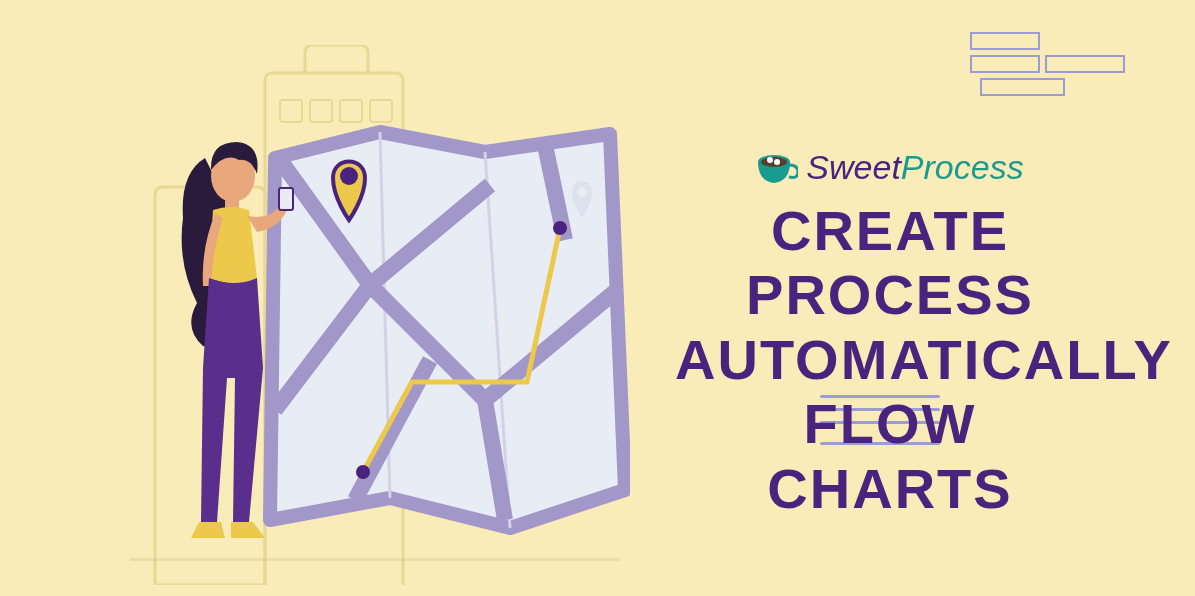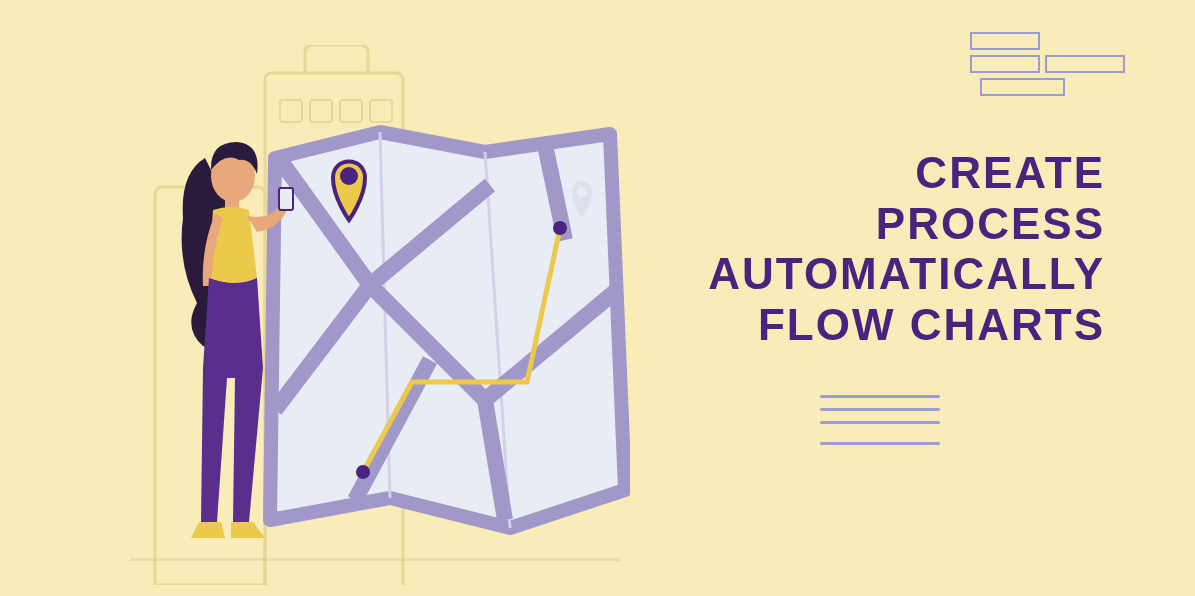--- a/index.html
+++ b/index.html
@@ -112,26 +112,25 @@
     }
     .logo-sweet { color: #4a237e; font-style: italic; }
     .logo-process { color: #1a9b8f; font-style: italic; }
     .cup-icon {
       width: 42px;
       height: 34px;
       display: inline-block;
     }
     .headline {
       color: #4a237e;
-      font-size: 44px;
+      font-size: 56px;
       font-weight: 900;
       letter-spacing: 2px;
       line-height: 1.15;
       font-family: Arial, Helvetica, sans-serif;
-      text-align: right;
     }
   </style>
 </head>
 <body>
 
 <div class="canvas">
 
   <div class="deco-rects">
     <div class="deco-rect dr1"></div>
     <div class="deco-rect dr2"></div>
@@ -207,20 +206,35 @@
 
     <path d="M 40 86 Q 26 120 28 158 L 36 158 Q 38 120 48 90 Z" fill="#e8a87c"></path>
 
     <path d="M 34 150 Q 58 160 82 150 L 88 240 L 74 394 L 58 394 L 60 250 L 52 250 L 42 394 L 26 394 L 28 240 Z" fill="#5a2e8c"></path>
 
     <path d="M 24 394 L 46 394 L 50 410 L 16 410 Z" fill="#ecc94b"></path>
     <path d="M 56 394 L 78 394 L 90 410 L 56 410 Z" fill="#ecc94b"></path>
   </svg>
 
   <div class="brand-area">
+    <div class="logo">
+      <span class="cup-icon">
+        <svg viewBox="0 0 42 34">
+          <ellipse cx="18" cy="11" rx="16" ry="7" fill="#1a9b8f"></ellipse>
+          <path d="M 2 11 Q 2 30 18 32 Q 34 30 34 11" fill="#1a9b8f"></path>
+          <path d="M 33 14 Q 42 14 42 21 Q 42 28 33 26" fill="none" stroke="#1a9b8f" stroke-width="3"></path>
+          <ellipse cx="18" cy="11" rx="13" ry="5" fill="#5a3d2e"></ellipse>
+          <circle cx="14" cy="9" r="3" fill="#fff"></circle>
+          <circle cx="21" cy="11" r="3" fill="#fff"></circle>
+        </svg>
+      </span>
+      <span class="logo-text">
+        <span class="logo-sweet">Sweet</span><span class="logo-process">Process</span>
+      </span>
+    </div>
     <div class="headline">
       <div>CREATE</div>
       <div>PROCESS</div>
       <div>AUTOMATICALLY</div>
       <div>FLOW CHARTS</div>
     </div>
   </div>
 
 </div>
 

